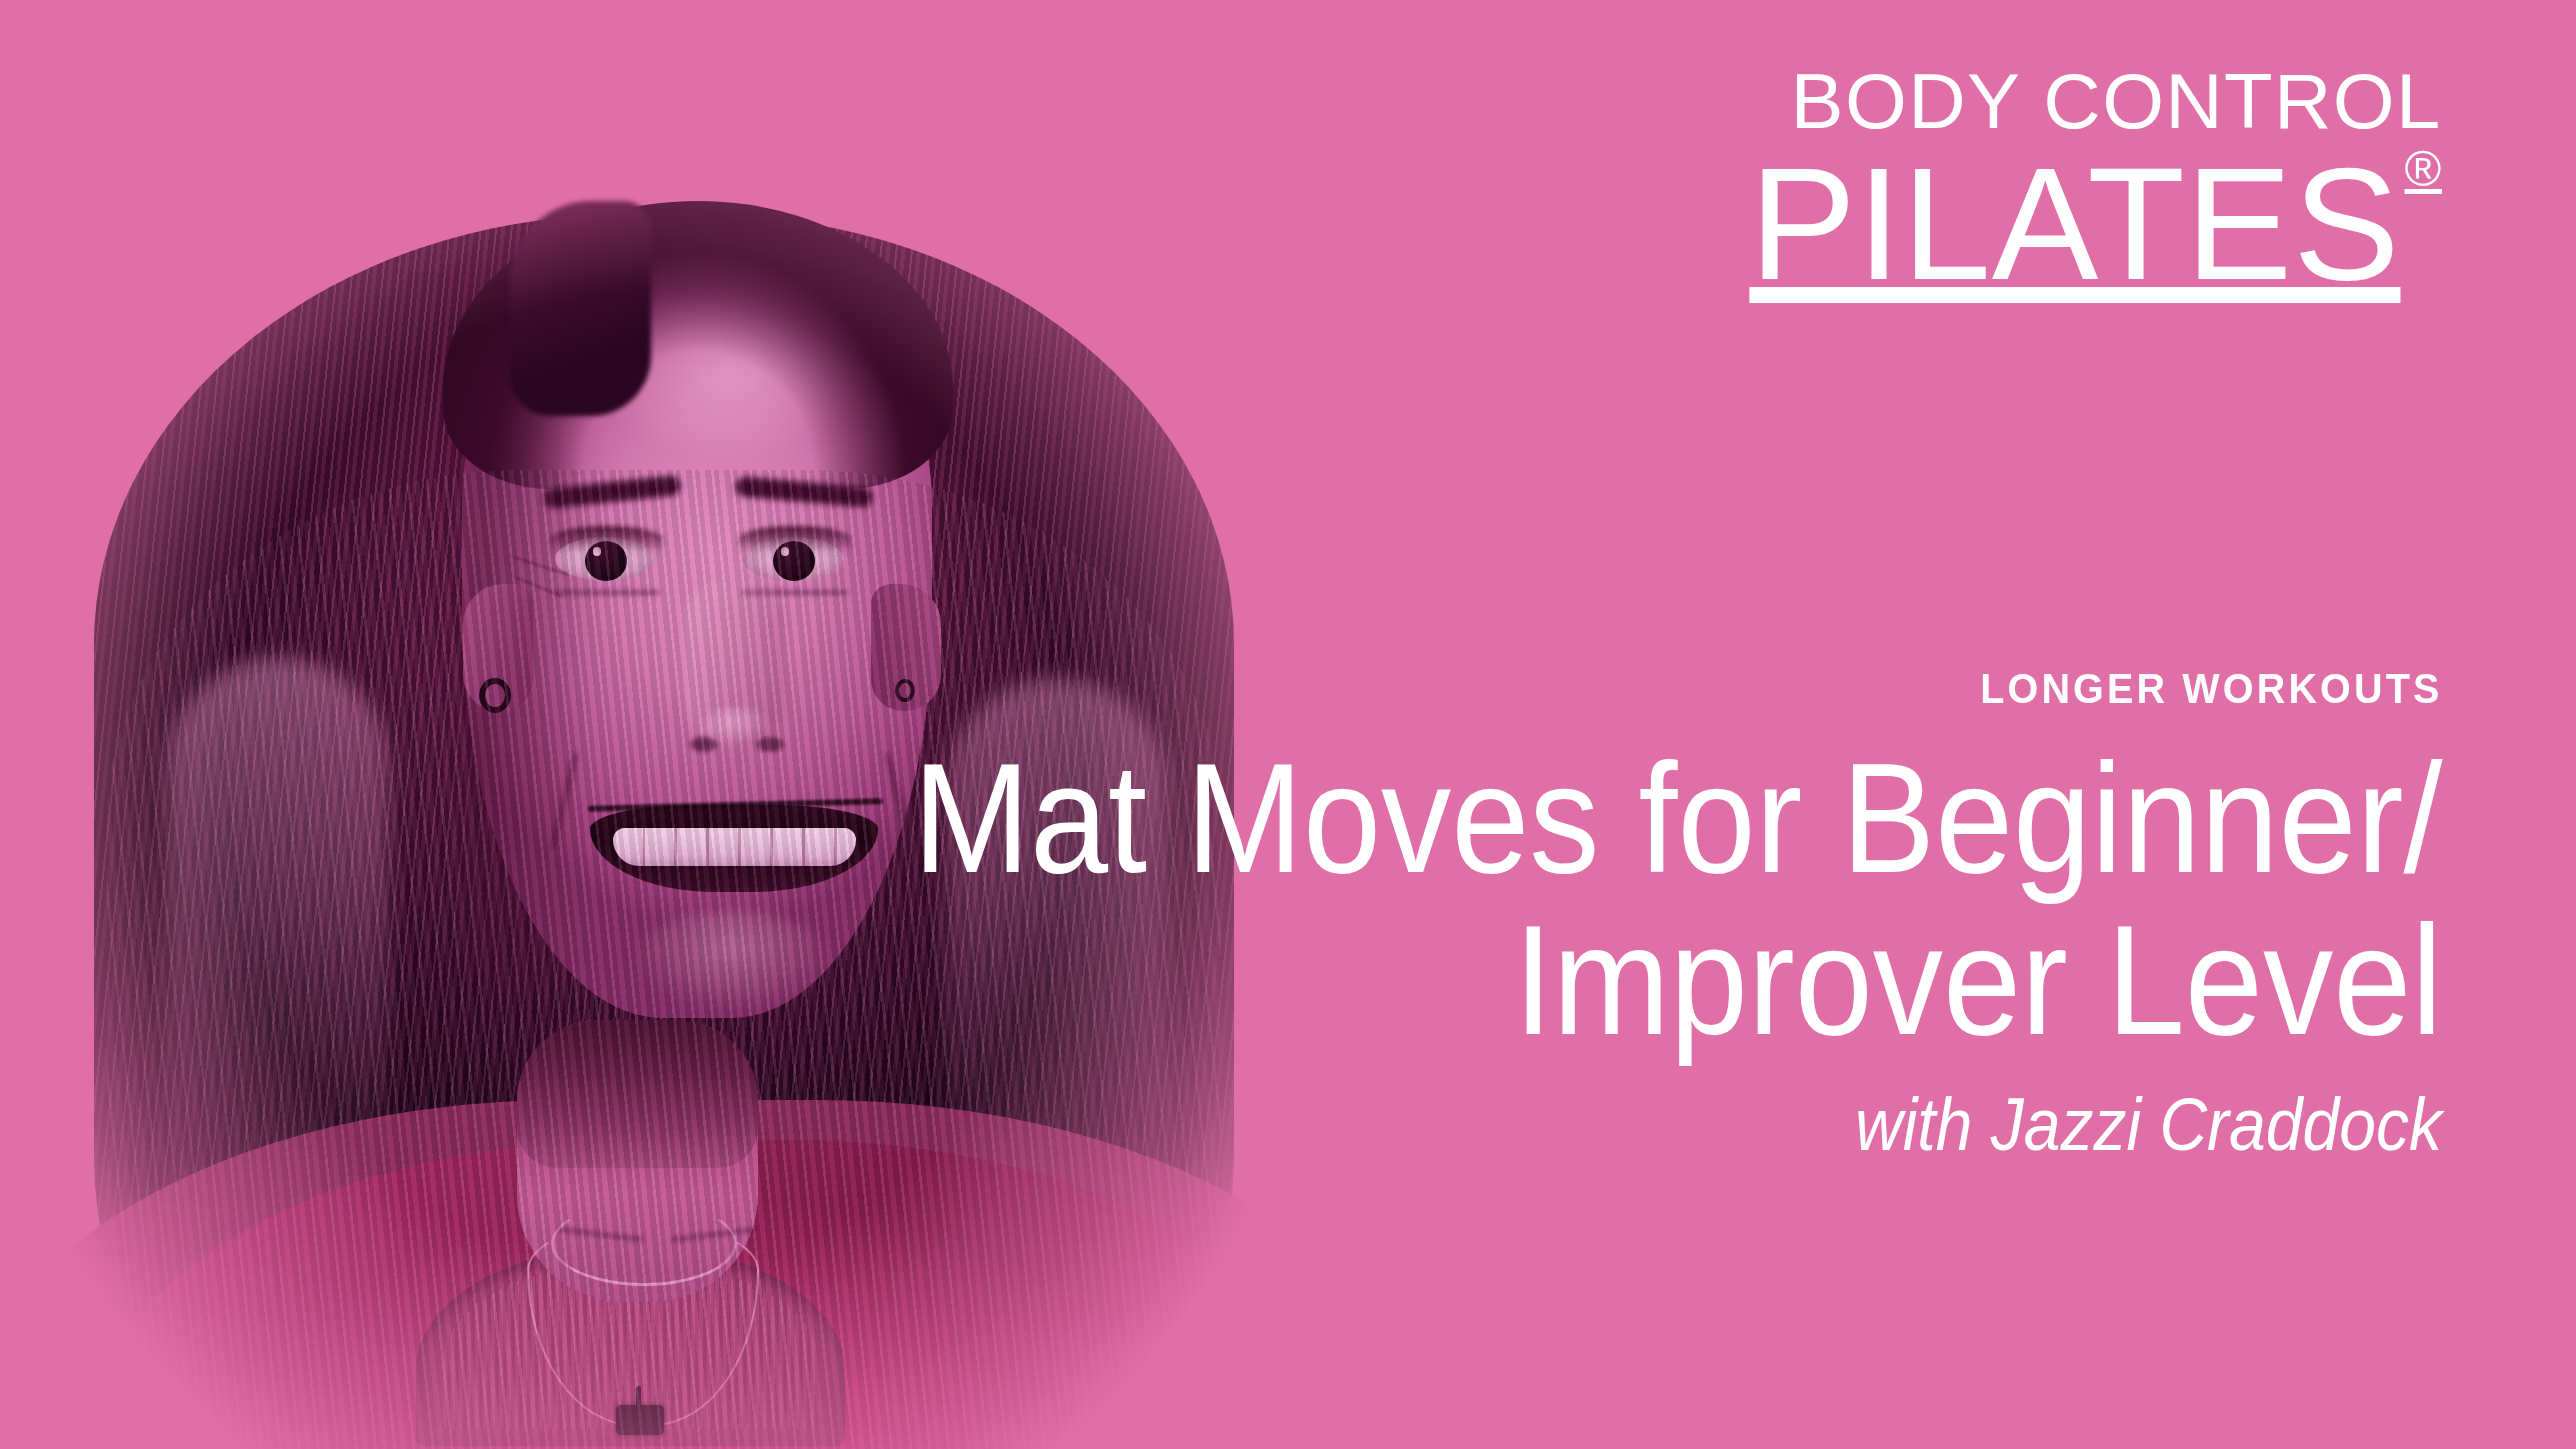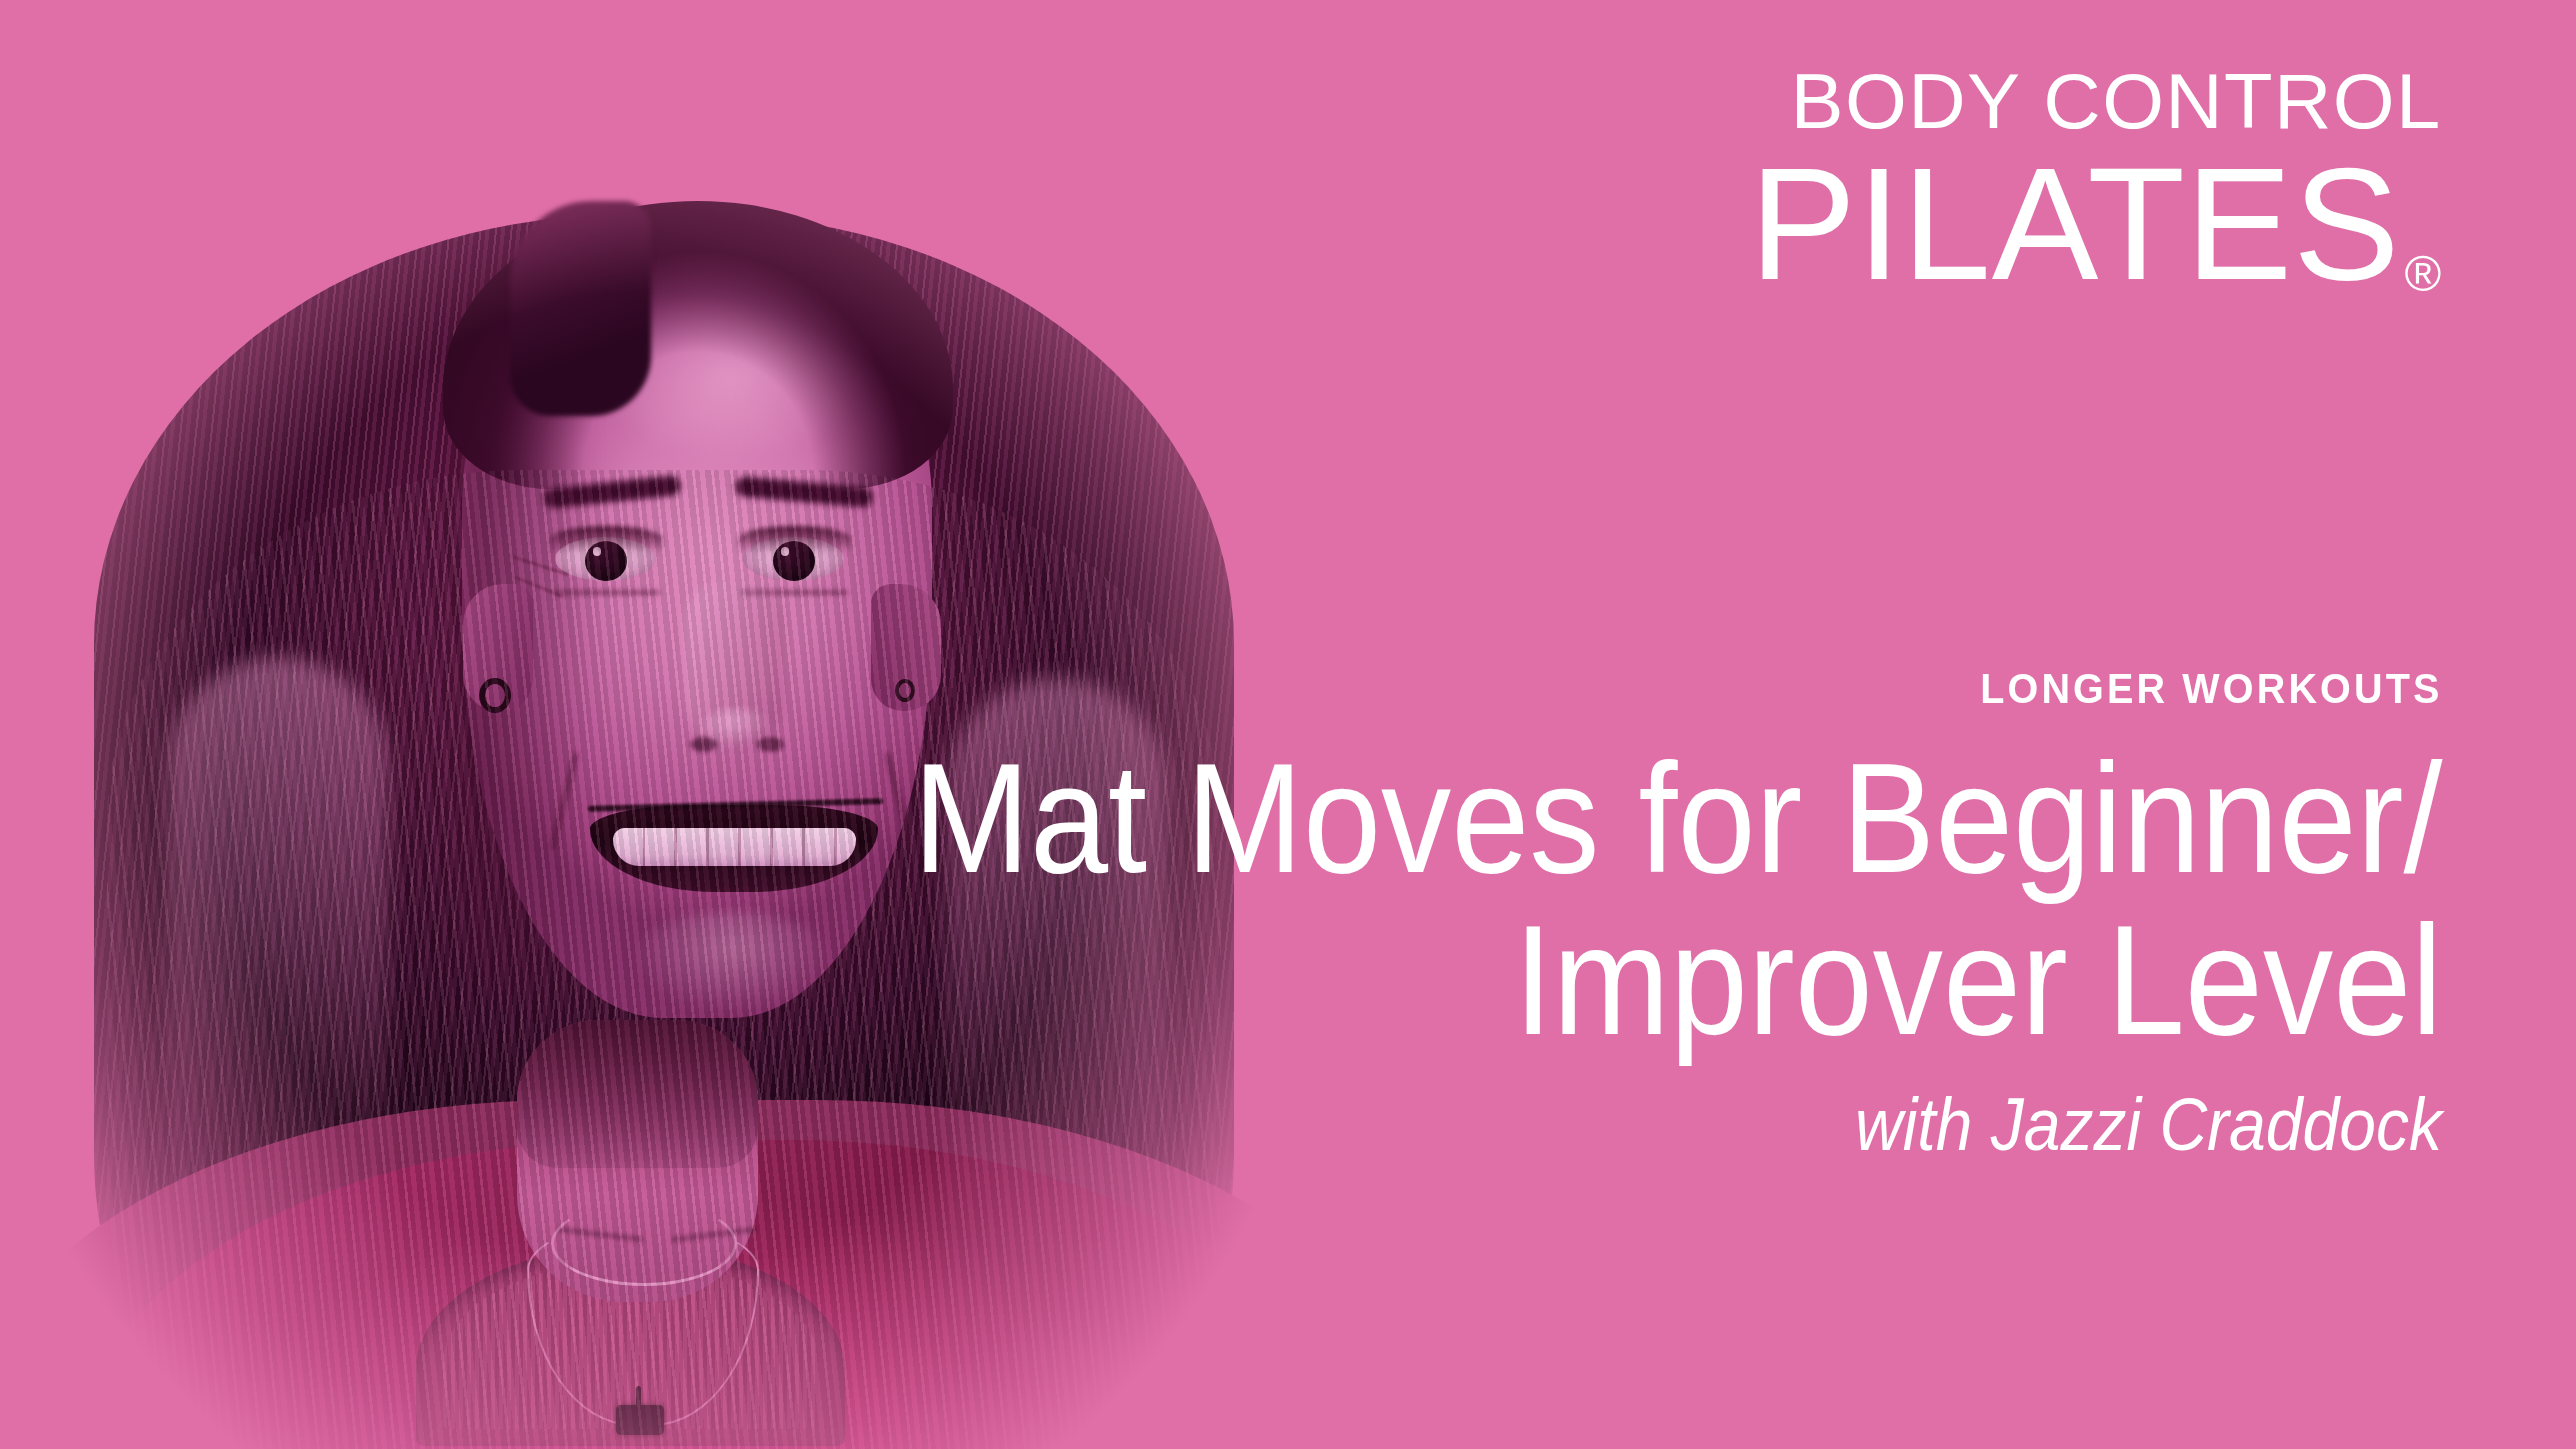--- a/index.html
+++ b/index.html
@@ -416,22 +416,23 @@
     transform-origin: right center;
     white-space: nowrap;
   }
   .logo-line2 {
     font-size: 160px;
     font-weight: 300;
     letter-spacing: 0.7px;
     margin-top: 4px;
     white-space: nowrap;
     display: flex;
-    align-items: flex-end;
+    align-items: flex-start;
     justify-content: flex-end;
+    text-decoration: underline;
   }
   .logo-reg {
     font-size: 50px;
     font-weight: 300;
     margin-left: 4px;
     margin-bottom: 5.4px;
     line-height: 1;
   }
 
   .eyebrow {

